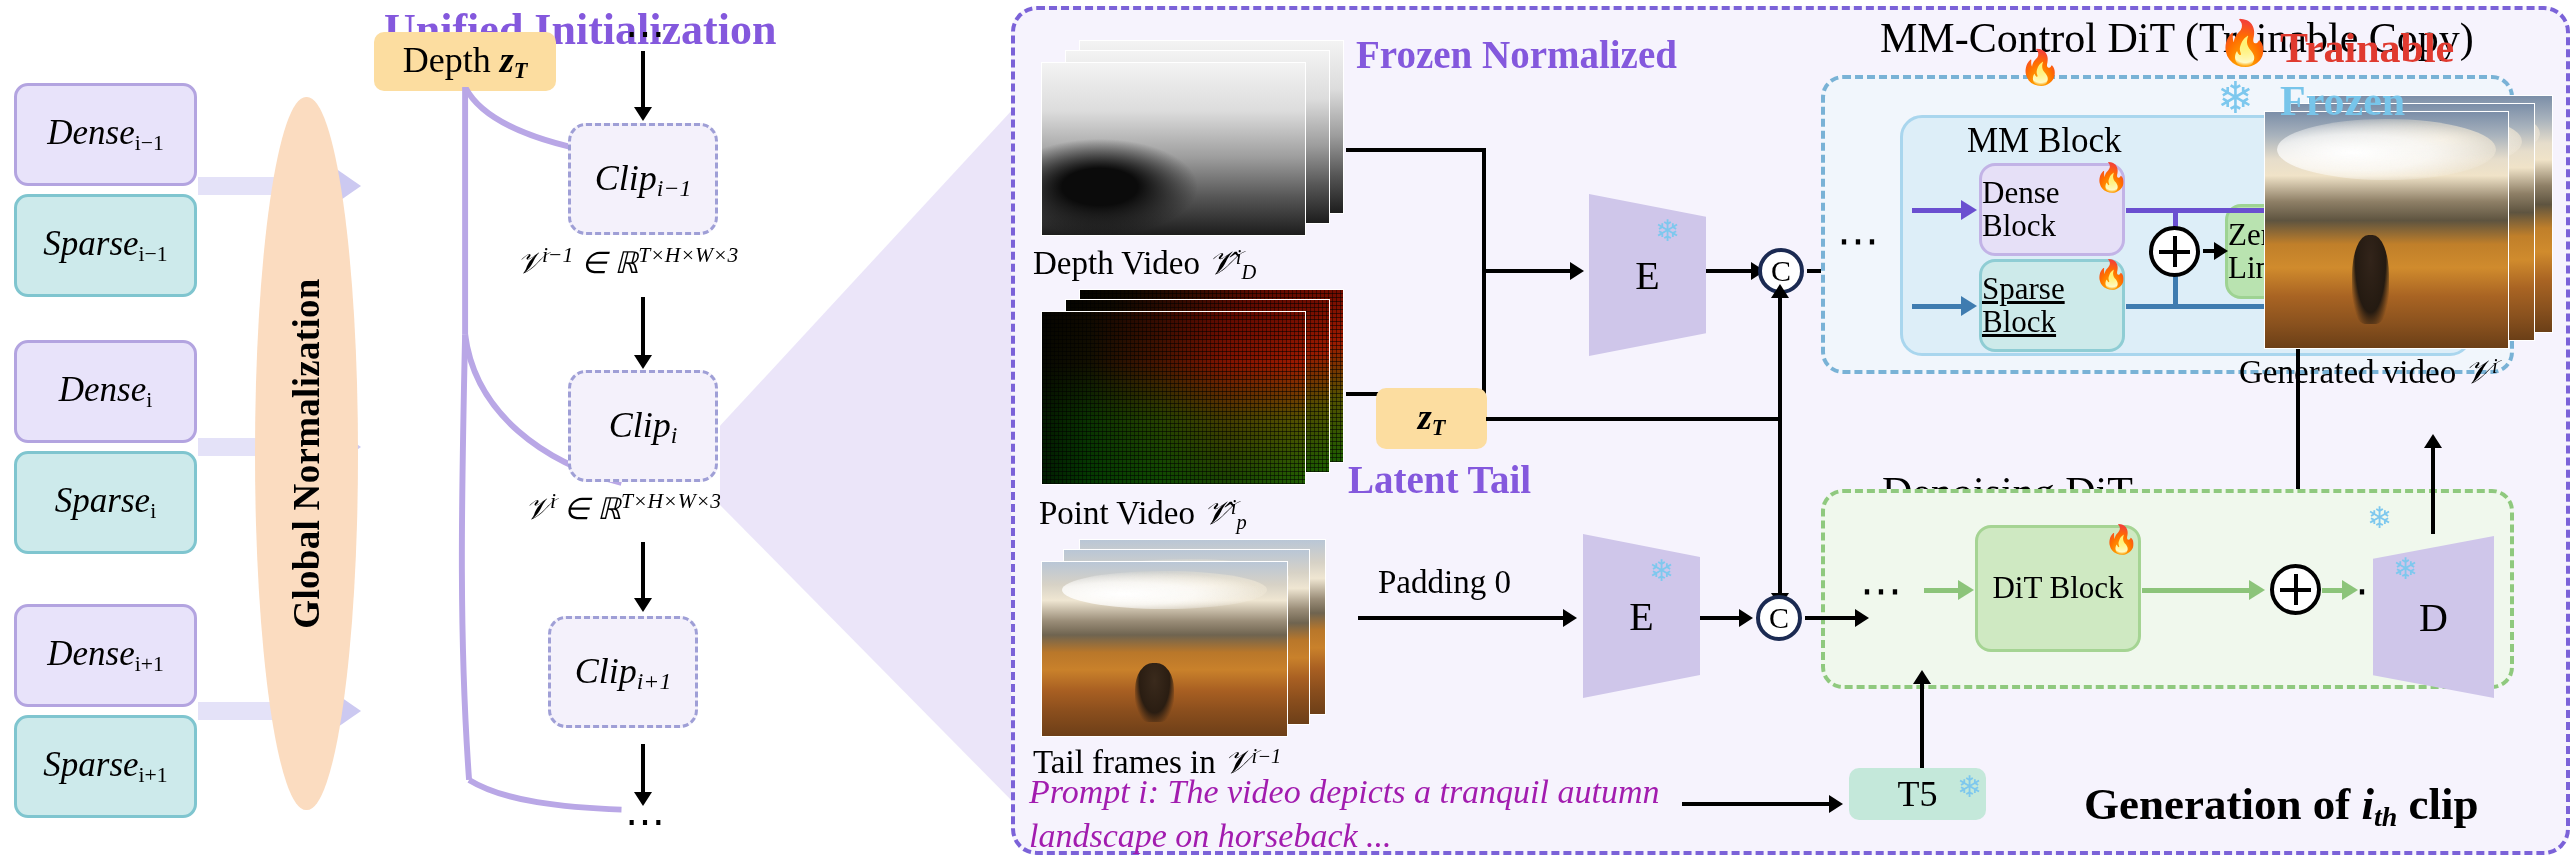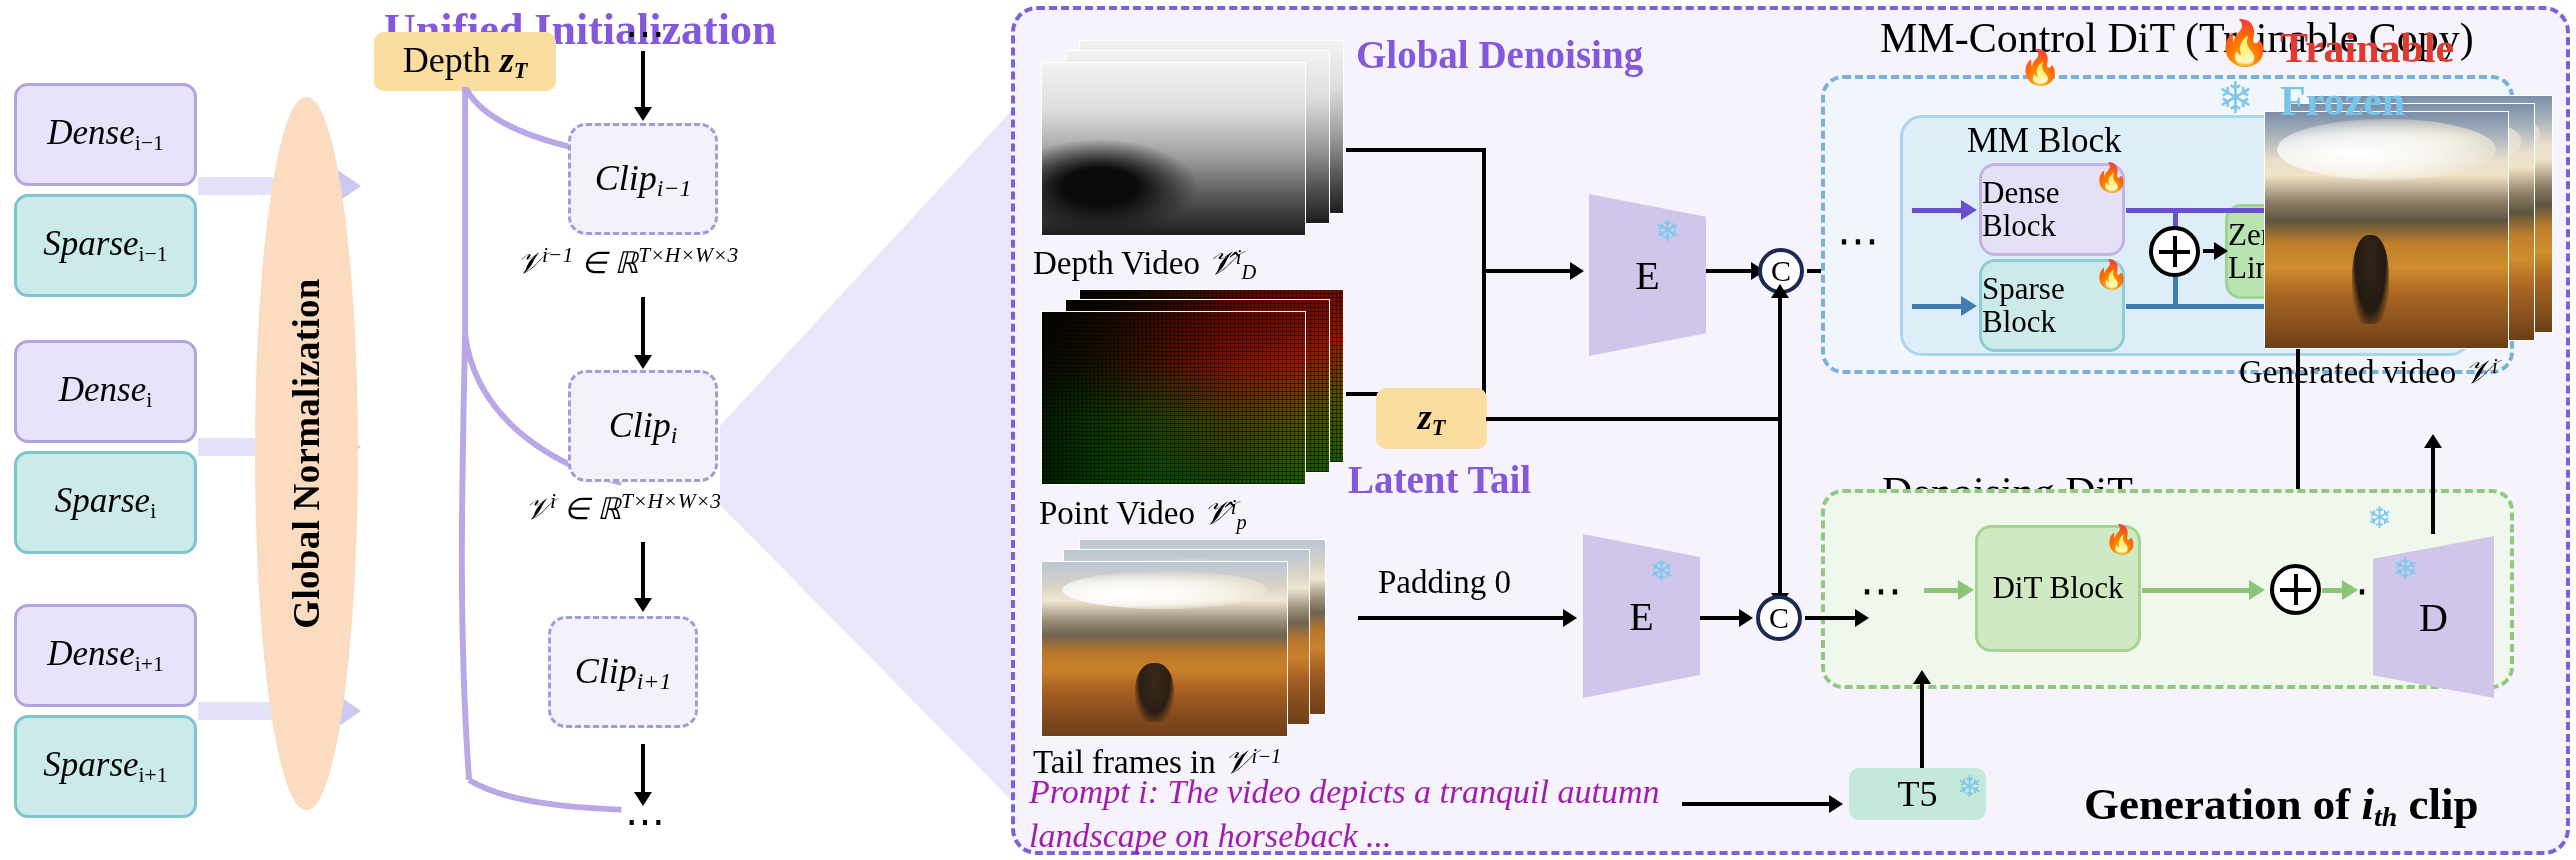--- a/index.html
+++ b/index.html
@@ -437,21 +437,21 @@
   <div class="stack" style="left:1041px; top:539px; width:307px; height:198px;">
     <div class="sheet autumn-img" style="left:38px; top:0; width:247px; height:176px;"></div>
     <div class="sheet autumn-img" style="left:22px; top:10px; width:247px; height:176px;"></div>
     <div class="sheet autumn-img" style="left:0px; top:22px; width:247px; height:176px;"></div>
   </div>
   <div class="cap" style="left:1033px; top:744px;">
     <span>Tail frames in</span>
     <i><span>𝒱</span><sup>i−1</sup></i>
   </div>
 
-  <div class="title-purple" style="left:1356px; top:32px; font-size:39px;">Global Denoising</div>
+  <div class="title-purple" style="left:1356px; top:32px; font-size:39px;">Frozen Normalized</div>
 
   <div class="h-line" style="left:1346px; top:148px; width:139px;"></div>
   <div class="h-line" style="left:1346px; top:392px; width:139px;"></div>
   <div class="v-line" style="left:1482px; top:148px; height:247px;"></div>
   <div class="h-arrow" style="left:1482px; top:269px; width:89px;"></div>
 
   <div class="trap enc" style="left:1589px; top:194px; width:117px; height:162px;">
     <span>E</span>
   </div>
   <div class="snow" style="left:1655px; top:216px;">❄</div>
@@ -480,21 +480,21 @@
   <div class="title-black" style="left:1967px; top:121px; font-size:35px;">MM Block</div>
 
   <div class="dots-h" style="left:1837px; top:216px;">⋯</div>
   <div class="dots-h" style="left:2476px; top:216px;">⋯</div>
 
   <div class="sub-block blk-dense" style="left:1979px; top:163px; width:146px; height:93px;">
     <span>Dense Block</span>
   </div>
   <div class="fire" style="left:2094px; top:164px;">🔥</div>
 
-  <div class="sub-block blk-sparse" style="left:1979px; top:259px; width:146px; height:93px;">
+  <div class="sub-block blk-sparse" style="left:1979px; top:259px; width:146px; height:93px;text-decoration:underline;">
     <span>Sparse Block</span>
   </div>
   <div class="fire" style="left:2094px; top:261px;">🔥</div>
 
   <div class="sub-block blk-zero" style="left:2225px; top:204px; width:146px; height:95px;">
     <span>Zero Linear</span>
   </div>
   <div class="fire" style="left:2324px; top:206px;">🔥</div>
 
   <div class="f-arrow purple" style="left:1912px; top:208px; width:51px;"></div>

